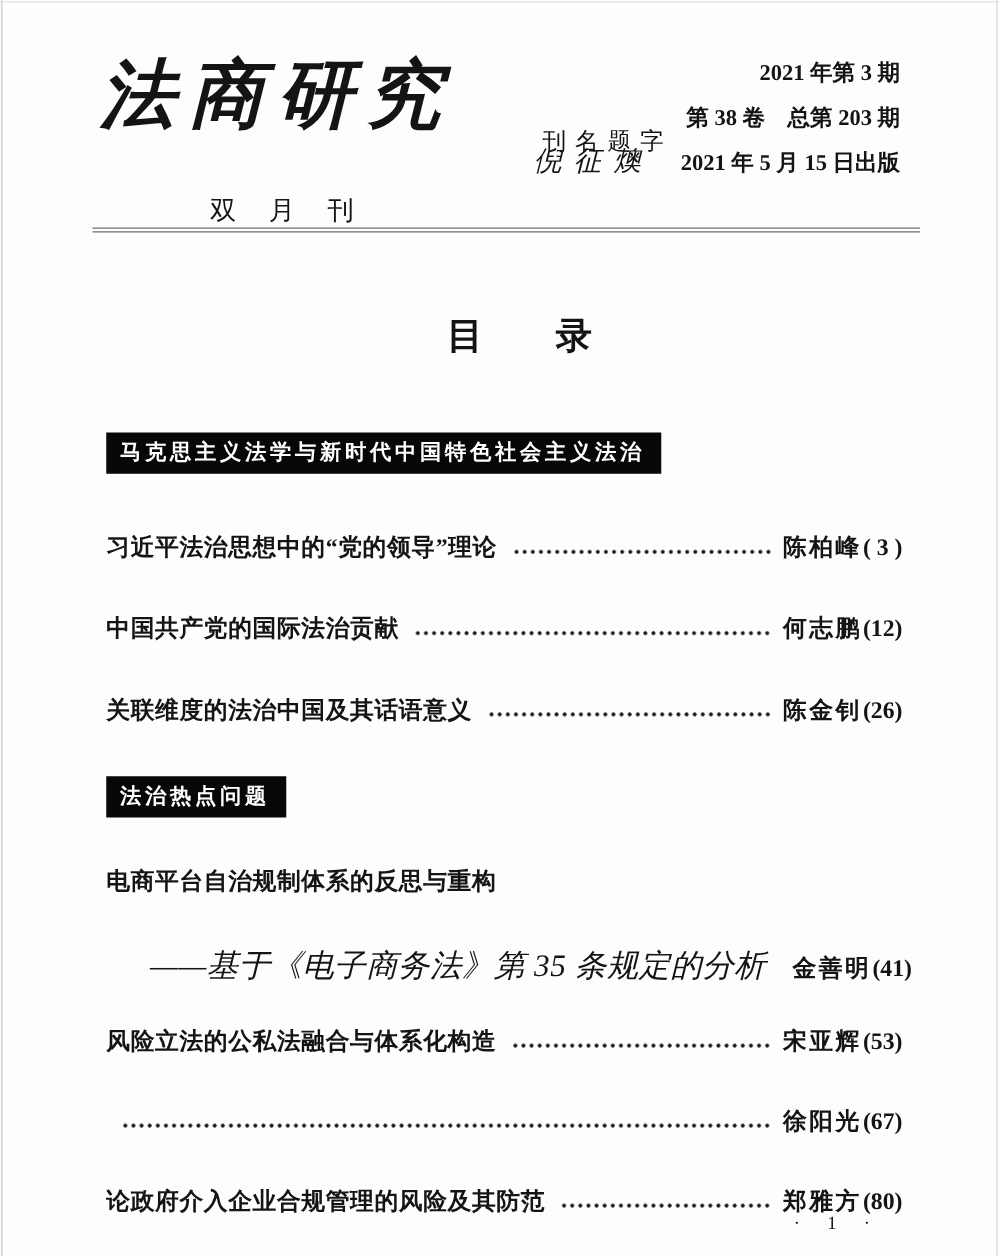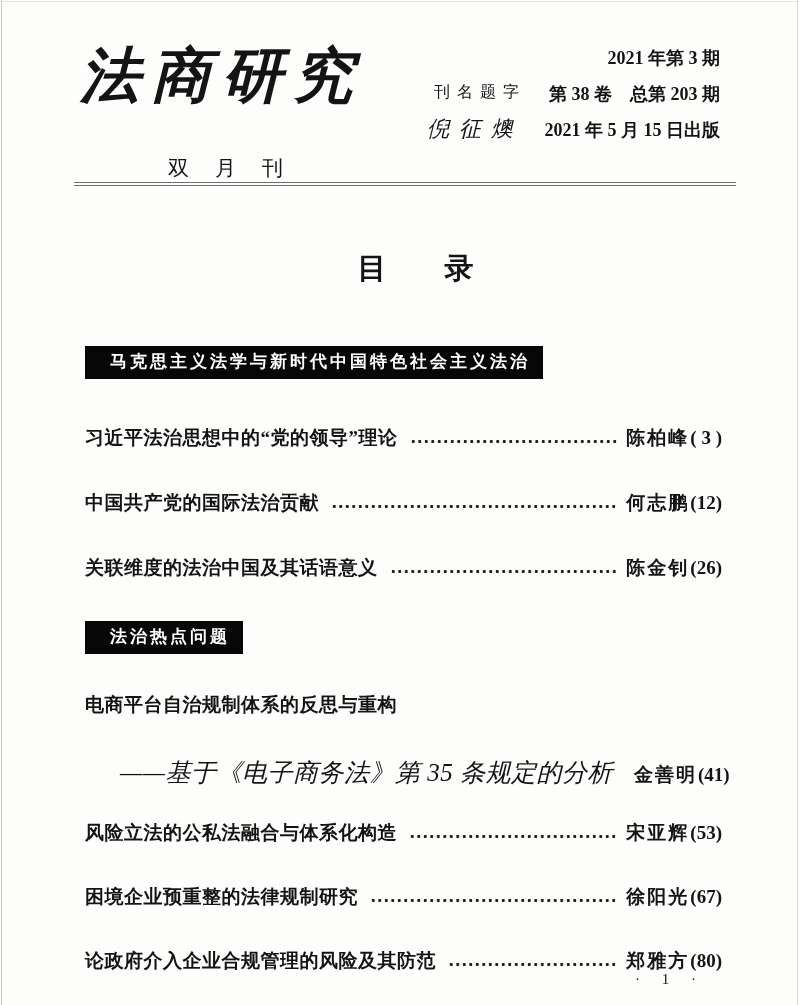--- a/index.html
+++ b/index.html
@@ -20,22 +20,22 @@
   .cal-title {
     position:absolute; left:80px; top:36px;
     font-size:60px; font-weight:800; font-style:italic;
     letter-spacing:11px; white-space:nowrap;
   }
   .biweekly {
     position:absolute; left:168px; top:126px;
     font-size:21px; letter-spacing:26px; white-space:nowrap;margin-top:28px;
   }
   .inscr-label {
-    position:absolute; left:434px; top:82px;
-    font-size:16px; letter-spacing:7px; white-space:nowrap;
+    position:absolute; left:434px; top:100px;
+    font-size:19px; letter-spacing:7px; white-space:nowrap;
   }
   .inscr-name {
     position:absolute; left:427px; top:114px;
     font-size:22px; font-weight:normal; font-style:italic;
     letter-spacing:10px; white-space:nowrap;
   }
   .issue-block {
     position:absolute; right:79px; top:48px;
     text-align:right; font-size:18px; font-weight:600;
   }
@@ -50,21 +50,21 @@
     position:absolute; left:16px; width:100%; top:249px;
     text-align:center; font-size:29px; font-weight:bold;
     white-space:nowrap;
   }
 
   .banner {
     position:absolute; left:85px;
     background:#070707; color:#ffffff;
     font-family:"Liberation Sans","DejaVu Sans",sans-serif;
     font-weight:bold; font-size:17px; letter-spacing:3px;
-    padding:4px 13px 6px 25px; white-space:nowrap;
+    padding:4px 13px 6px 11px; white-space:nowrap;
   }
   .banner1 { top:346px; }
   .banner2 { top:621px; }
 
   .row {
     position:absolute; left:85px; width:637px;
     display:flex; align-items:baseline;
     font-size:19px;
   }
   .a-title  { font-weight:700; letter-spacing:0.5px; white-space:nowrap; }
@@ -149,21 +149,20 @@
 </div>
 
 <div class="row r5">
   <span class="a-title">风险立法的公私法融合与体系化构造</span>
   <span class="leader"></span>
   <span class="a-author">宋亚辉</span>
   <span class="a-page">(53)</span>
 </div>
 
 <div class="row r6">
-  <span class="a-title">困境企业预重整的法律规制研究</span>
   <span class="leader"></span>
   <span class="a-author">徐阳光</span>
   <span class="a-page">(67)</span>
 </div>
 
 <div class="row r7">
   <span class="a-title">论政府介入企业合规管理的风险及其防范</span>
   <span class="leader"></span>
   <span class="a-author">郑雅方</span>
   <span class="a-page">(80)</span>

